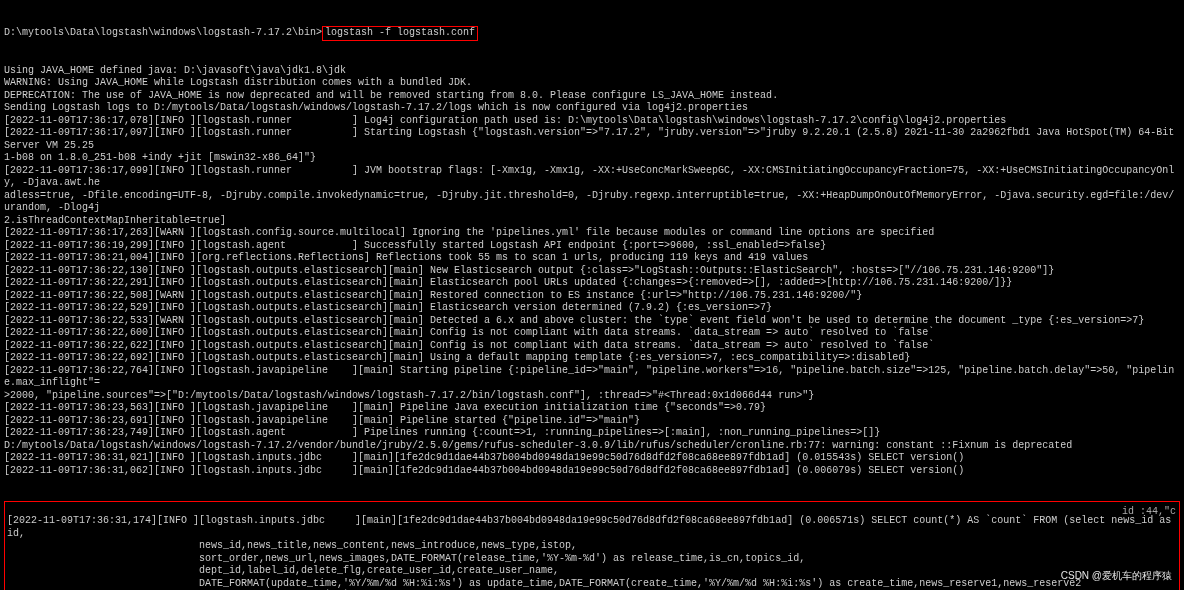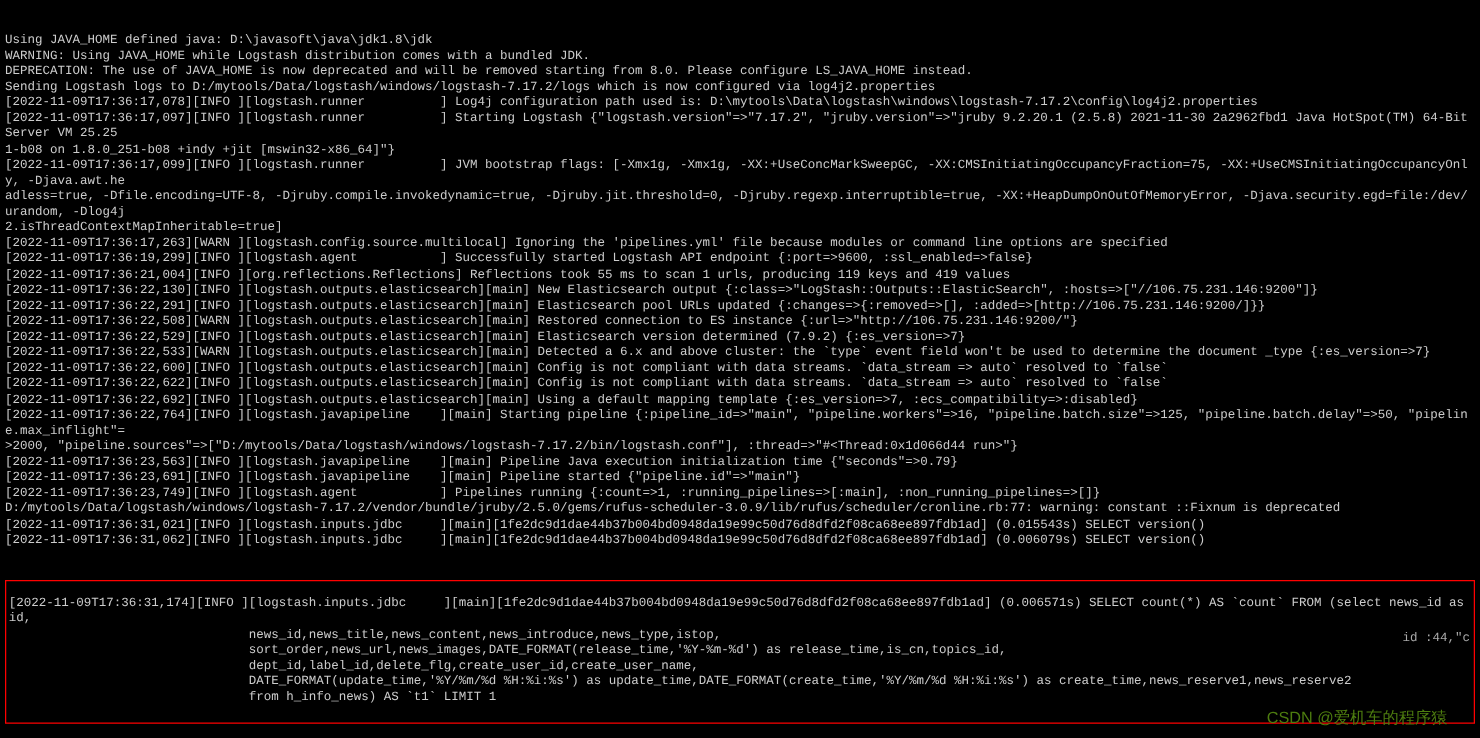--- a/index.html
+++ b/index.html
@@ -28,37 +28,38 @@
   }
   .highlight-red-block {
     border: 1px solid #ff0000;
     display: block;
     padding: 13px 2px;
     margin: -1px 0;
   }
   .watermark {
     position: absolute;
     bottom: 8px;
-    right: 26px;
-    color: #4d7c0f;
-    font-size: 13px;
+    right: 12px;
+    color: #e5e5e5;
+    font-size: 10px;
     font-family: sans-serif;
   }
   .small-right {
     position: absolute;
     right: 8px;
     top: 506px;
     color: #aaa;
     font-size: 10px;
   }
 </style>
 </head>
 <body>
 
 <div class="terminal">
+  <span class="line"><span>D:\mytools\Data\logstash\windows\logstash-7.17.2\bin&gt;</span><span class="highlight-red">logstash -f logstash.conf</span></span>
   <div id="log-lines"><span class="line">Using JAVA_HOME defined java: D:\javasoft\java\jdk1.8\jdk</span><span class="line">WARNING: Using JAVA_HOME while Logstash distribution comes with a bundled JDK.</span><span class="line">DEPRECATION: The use of JAVA_HOME is now deprecated and will be removed starting from 8.0. Please configure LS_JAVA_HOME instead.</span><span class="line">Sending Logstash logs to D:/mytools/Data/logstash/windows/logstash-7.17.2/logs which is now configured via log4j2.properties</span><span class="line">[2022-11-09T17:36:17,078][INFO ][logstash.runner          ] Log4j configuration path used is: D:\mytools\Data\logstash\windows\logstash-7.17.2\config\log4j2.properties</span><span class="line">[2022-11-09T17:36:17,097][INFO ][logstash.runner          ] Starting Logstash {"logstash.version"=&gt;"7.17.2", "jruby.version"=&gt;"jruby 9.2.20.1 (2.5.8) 2021-11-30 2a2962fbd1 Java HotSpot(TM) 64-Bit Server VM 25.25</span><span class="line">1-b08 on 1.8.0_251-b08 +indy +jit [mswin32-x86_64]"}</span><span class="line">[2022-11-09T17:36:17,099][INFO ][logstash.runner          ] JVM bootstrap flags: [-Xmx1g, -Xmx1g, -XX:+UseConcMarkSweepGC, -XX:CMSInitiatingOccupancyFraction=75, -XX:+UseCMSInitiatingOccupancyOnly, -Djava.awt.he</span><span class="line">adless=true, -Dfile.encoding=UTF-8, -Djruby.compile.invokedynamic=true, -Djruby.jit.threshold=0, -Djruby.regexp.interruptible=true, -XX:+HeapDumpOnOutOfMemoryError, -Djava.security.egd=file:/dev/urandom, -Dlog4j</span><span class="line">2.isThreadContextMapInheritable=true]</span><span class="line">[2022-11-09T17:36:17,263][WARN ][logstash.config.source.multilocal] Ignoring the 'pipelines.yml' file because modules or command line options are specified</span><span class="line">[2022-11-09T17:36:19,299][INFO ][logstash.agent           ] Successfully started Logstash API endpoint {:port=&gt;9600, :ssl_enabled=&gt;false}</span><span class="line">[2022-11-09T17:36:21,004][INFO ][org.reflections.Reflections] Reflections took 55 ms to scan 1 urls, producing 119 keys and 419 values</span><span class="line">[2022-11-09T17:36:22,130][INFO ][logstash.outputs.elasticsearch][main] New Elasticsearch output {:class=&gt;"LogStash::Outputs::ElasticSearch", :hosts=&gt;["//106.75.231.146:9200"]}</span><span class="line">[2022-11-09T17:36:22,291][INFO ][logstash.outputs.elasticsearch][main] Elasticsearch pool URLs updated {:changes=&gt;{:removed=&gt;[], :added=&gt;[http://106.75.231.146:9200/]}}</span><span class="line">[2022-11-09T17:36:22,508][WARN ][logstash.outputs.elasticsearch][main] Restored connection to ES instance {:url=&gt;"http://106.75.231.146:9200/"}</span><span class="line">[2022-11-09T17:36:22,529][INFO ][logstash.outputs.elasticsearch][main] Elasticsearch version determined (7.9.2) {:es_version=&gt;7}</span><span class="line">[2022-11-09T17:36:22,533][WARN ][logstash.outputs.elasticsearch][main] Detected a 6.x and above cluster: the `type` event field won't be used to determine the document _type {:es_version=&gt;7}</span><span class="line">[2022-11-09T17:36:22,600][INFO ][logstash.outputs.elasticsearch][main] Config is not compliant with data streams. `data_stream =&gt; auto` resolved to `false`</span><span class="line">[2022-11-09T17:36:22,622][INFO ][logstash.outputs.elasticsearch][main] Config is not compliant with data streams. `data_stream =&gt; auto` resolved to `false`</span><span class="line">[2022-11-09T17:36:22,692][INFO ][logstash.outputs.elasticsearch][main] Using a default mapping template {:es_version=&gt;7, :ecs_compatibility=&gt;:disabled}</span><span class="line">[2022-11-09T17:36:22,764][INFO ][logstash.javapipeline    ][main] Starting pipeline {:pipeline_id=&gt;"main", "pipeline.workers"=&gt;16, "pipeline.batch.size"=&gt;125, "pipeline.batch.delay"=&gt;50, "pipeline.max_inflight"=</span><span class="line">&gt;2000, "pipeline.sources"=&gt;["D:/mytools/Data/logstash/windows/logstash-7.17.2/bin/logstash.conf"], :thread=&gt;"#&lt;Thread:0x1d066d44 run&gt;"}</span><span class="line">[2022-11-09T17:36:23,563][INFO ][logstash.javapipeline    ][main] Pipeline Java execution initialization time {"seconds"=&gt;0.79}</span><span class="line">[2022-11-09T17:36:23,691][INFO ][logstash.javapipeline    ][main] Pipeline started {"pipeline.id"=&gt;"main"}</span><span class="line">[2022-11-09T17:36:23,749][INFO ][logstash.agent           ] Pipelines running {:count=&gt;1, :running_pipelines=&gt;[:main], :non_running_pipelines=&gt;[]}</span><span class="line">D:/mytools/Data/logstash/windows/logstash-7.17.2/vendor/bundle/jruby/2.5.0/gems/rufus-scheduler-3.0.9/lib/rufus/scheduler/cronline.rb:77: warning: constant ::Fixnum is deprecated</span><span class="line">[2022-11-09T17:36:31,021][INFO ][logstash.inputs.jdbc     ][main][1fe2dc9d1dae44b37b004bd0948da19e99c50d76d8dfd2f08ca68ee897fdb1ad] (0.015543s) SELECT version()</span><span class="line">[2022-11-09T17:36:31,062][INFO ][logstash.inputs.jdbc     ][main][1fe2dc9d1dae44b37b004bd0948da19e99c50d76d8dfd2f08ca68ee897fdb1ad] (0.006079s) SELECT version()</span></div>
   <div class="highlight-red-block" id="highlighted-block"><span class="line">[2022-11-09T17:36:31,174][INFO ][logstash.inputs.jdbc     ][main][1fe2dc9d1dae44b37b004bd0948da19e99c50d76d8dfd2f08ca68ee897fdb1ad] (0.006571s) SELECT count(*) AS `count` FROM (select news_id as id,</span><span class="line">                                news_id,news_title,news_content,news_introduce,news_type,istop,</span><span class="line">                                sort_order,news_url,news_images,DATE_FORMAT(release_time,'%Y-%m-%d') as release_time,is_cn,topics_id,</span><span class="line">                                dept_id,label_id,delete_flg,create_user_id,create_user_name,</span><span class="line">                                DATE_FORMAT(update_time,'%Y/%m/%d %H:%i:%s') as update_time,DATE_FORMAT(create_time,'%Y/%m/%d %H:%i:%s') as create_time,news_reserve1,news_reserve2</span><span class="line">                                from h_info_news) AS `t1` LIMIT 1</span></div>
   
   
   
   
   
 </div>
 
 <span class="small-right">id :44,"c</span>

